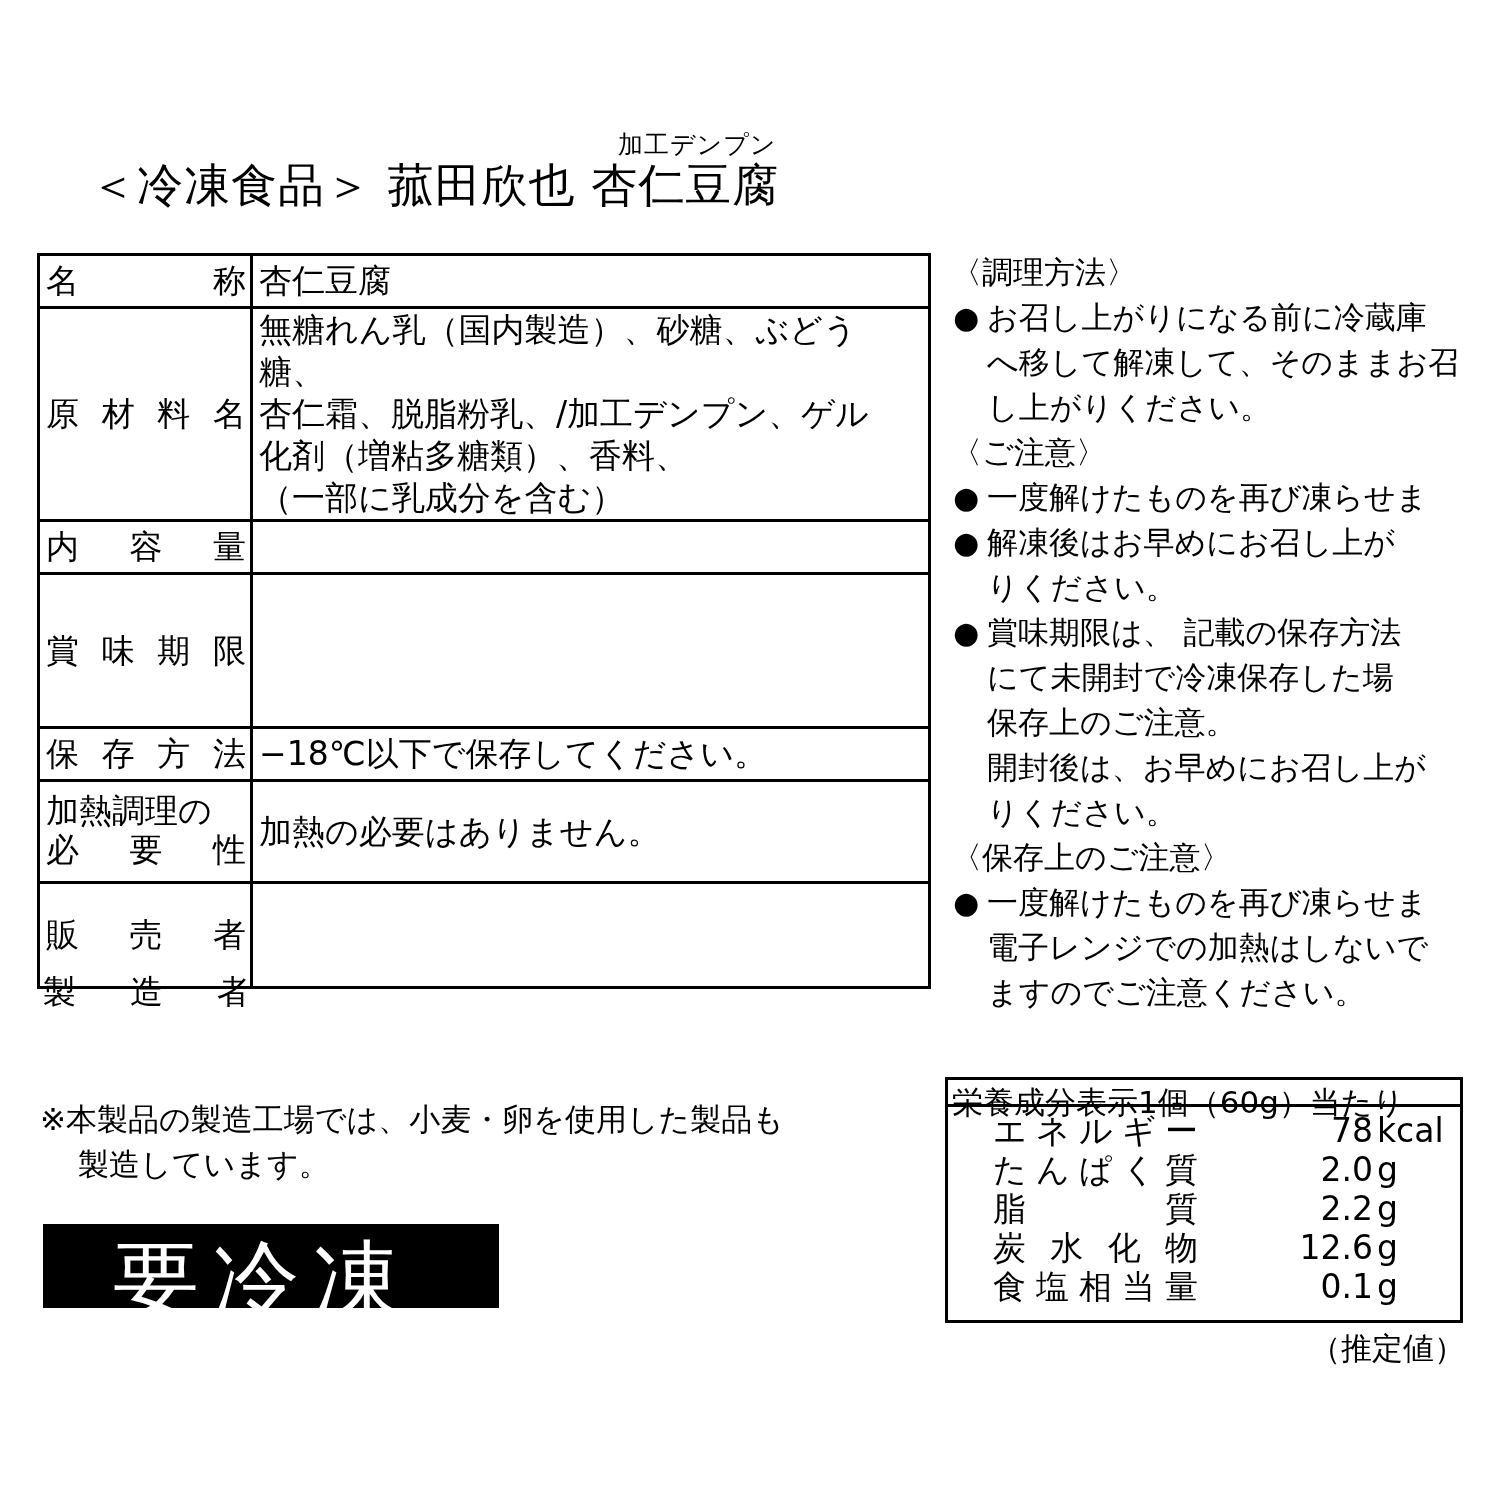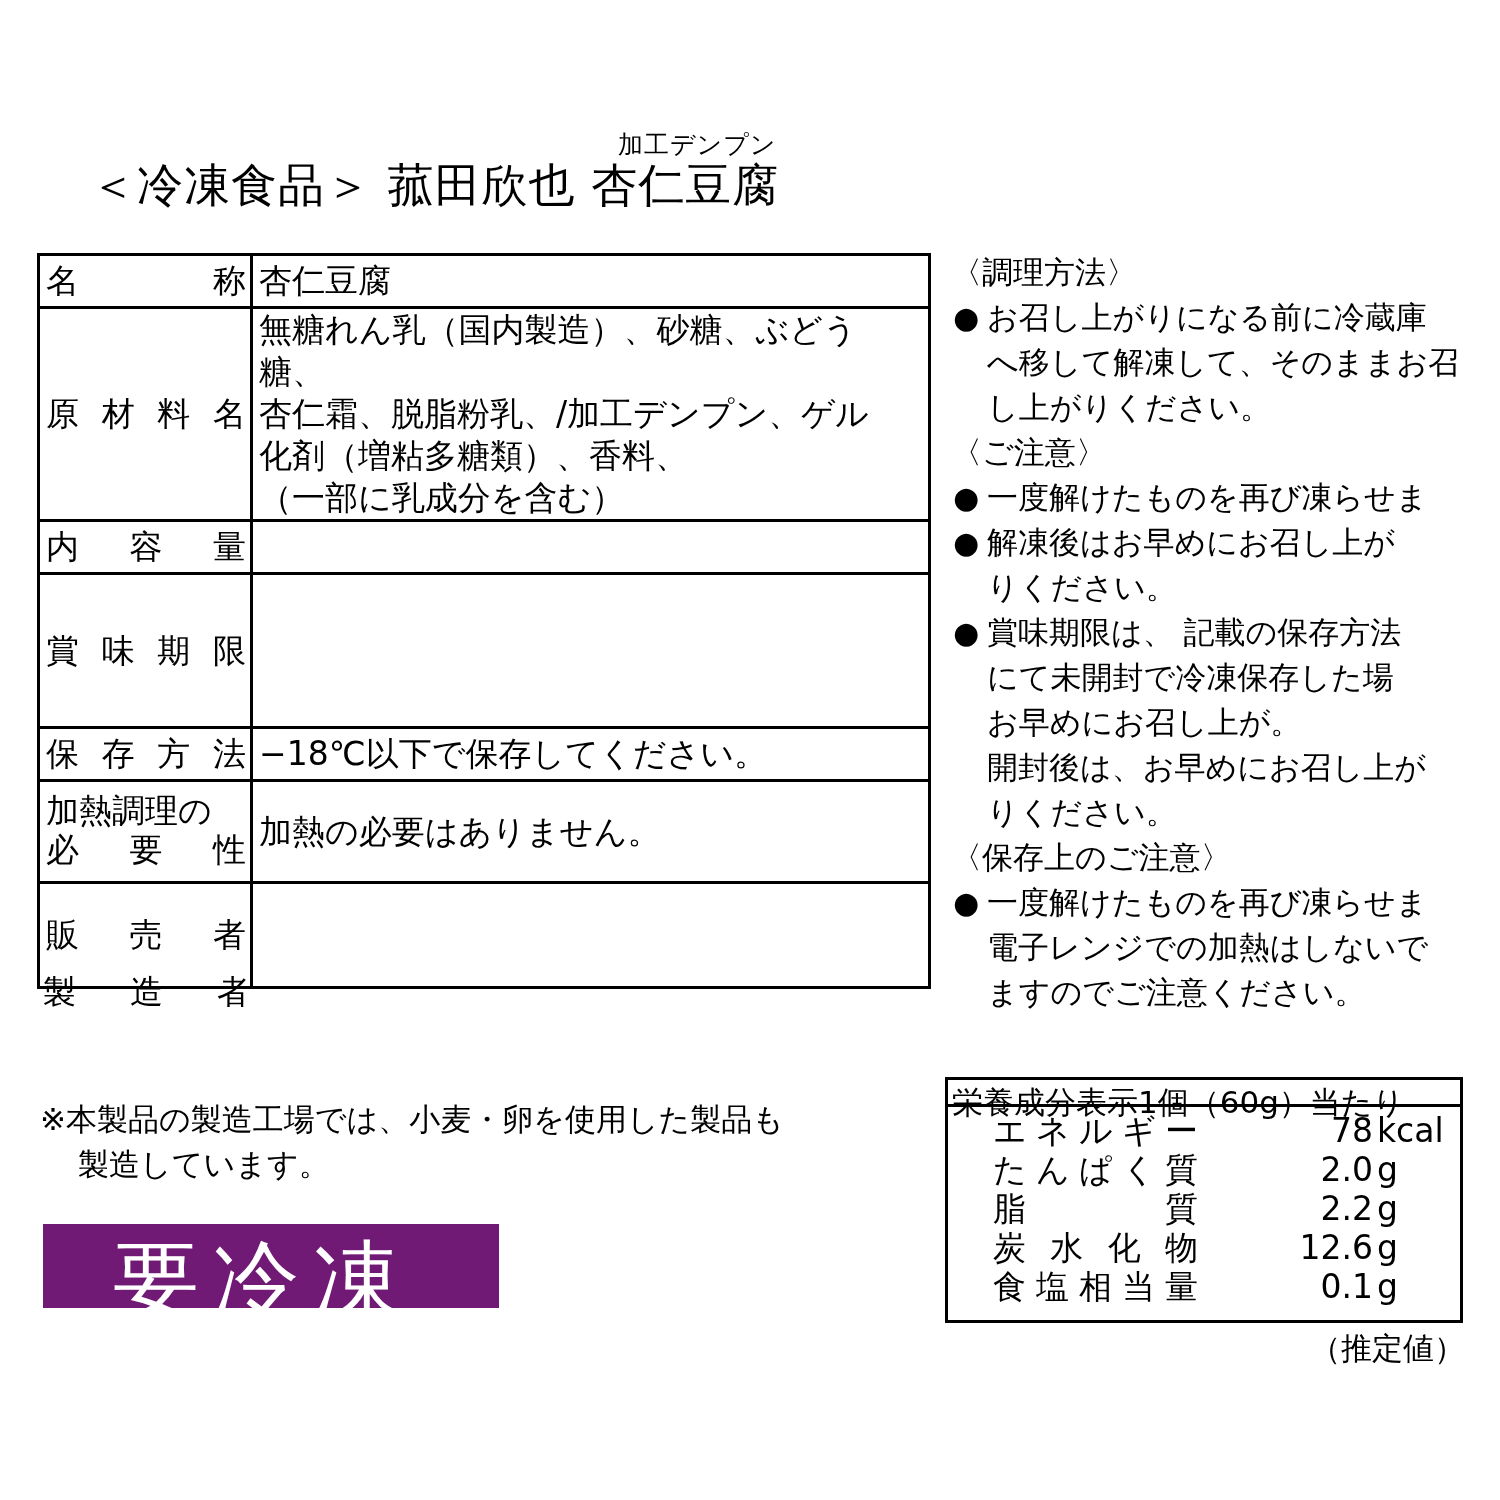--- a/index.html
+++ b/index.html
@@ -37,21 +37,21 @@
   .notes .bullet { flex: 0 0 34px; font-size: 30px; }
   .notes .body { flex: 1; }
   .notes .extra { padding-left: 34px; }
 
   
   .allergen { left: 40px; top: 1097px; width: 860px; font-size: 31px; line-height: 45px; }
   .allergen .line2 { padding-left: 38px; }
 
   
   .badge {
-    left: 43px; top: 1224px; width: 456px; height: 84px; background: #701a75; color: #ffffff;
+    left: 43px; top: 1224px; width: 456px; height: 84px; background: #000000; color: #ffffff;
     font-size: 86px; line-height: 112px; letter-spacing: 14px; text-indent: 70px; white-space: nowrap;
   }
 
   
   .nutri {
     left: 945px; top: 1077px; width: 518px; height: 246px; border: 3px solid #000; box-sizing: border-box;
   }
   .nutri-head {
     height: 27px; border-bottom: 3px solid #000; font-size: 31px; line-height: 44px;
     padding-left: 4px; white-space: nowrap; box-sizing: border-box;
@@ -181,21 +181,21 @@
     <div class="body">
       <div>解凍後はお早めにお召し上が</div>
       <div>りください。</div>
     </div>
   </div>
   <div class="item">
     <span class="bullet">●</span>
     <div class="body">
       <div>賞味期限は、 記載の保存方法</div>
       <div>にて未開封で冷凍保存した場</div>
-      <div>お早めにお召し上が。</div>
+      <div>保存上のご注意。</div>
     </div>
   </div>
   <div class="extra">
     <div>開封後は、お早めにお召し上が</div>
     <div>りください。</div>
   </div>
 
   <div class="heading">〈保存上のご注意〉</div>
   <div class="item">
     <span class="bullet">●</span>

